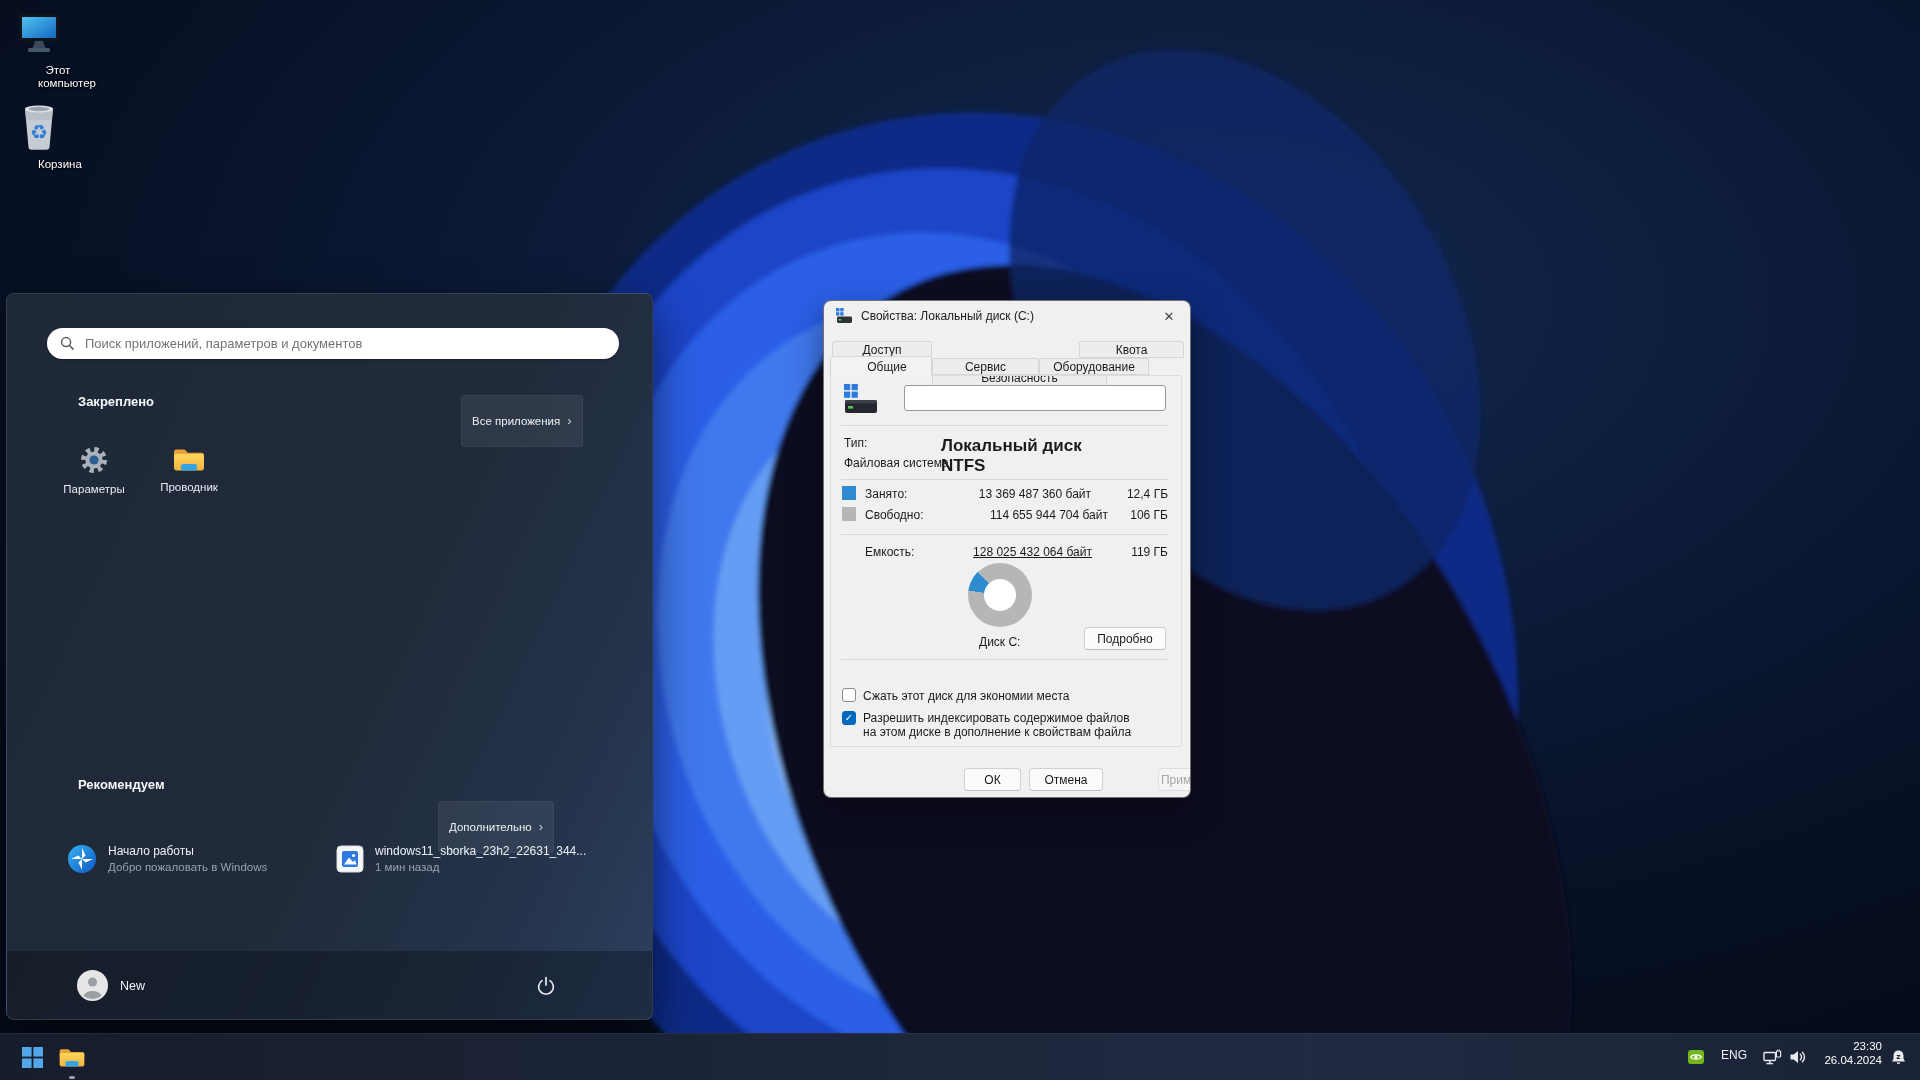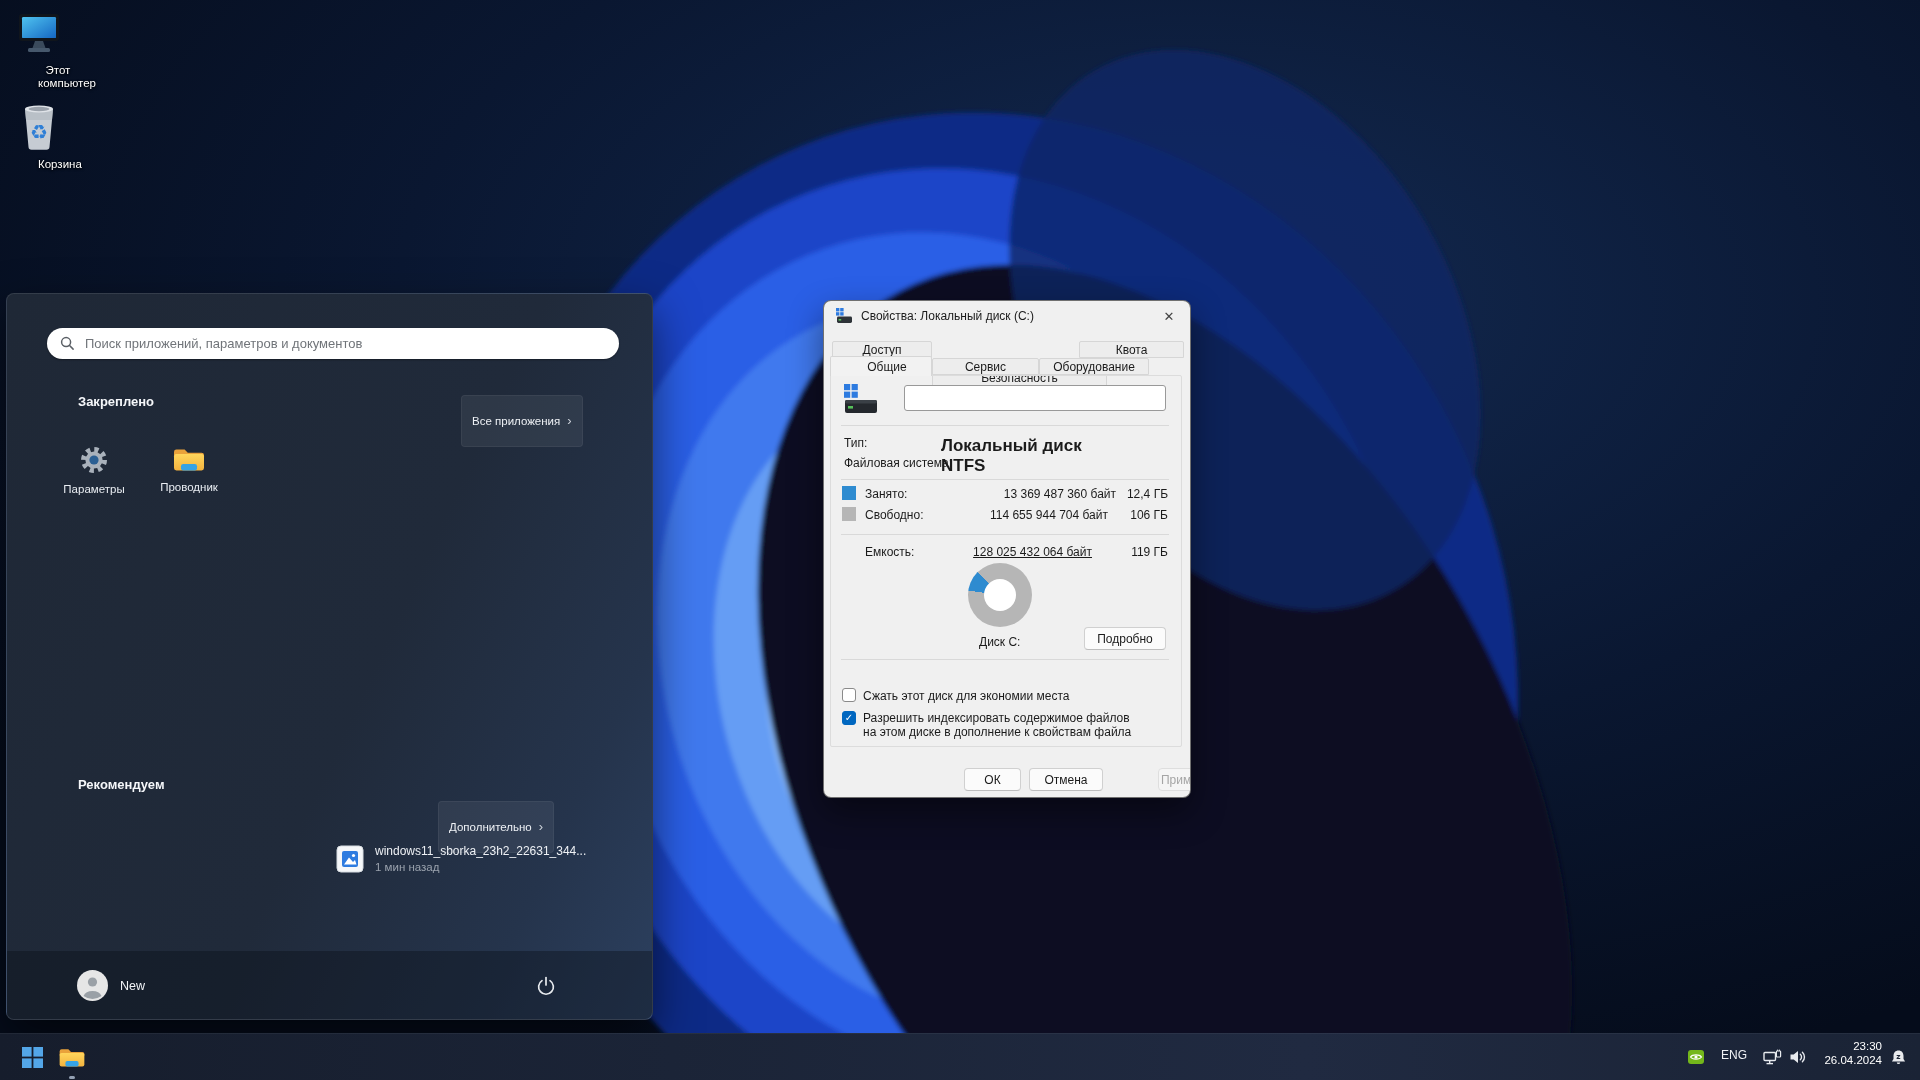--- a/index.html
+++ b/index.html
@@ -185,20 +185,36 @@
       <div class="plabel">Проводник</div>
     </div>
 
     <div class="sm-header" style="left:71px;top:483px;">Рекомендуем</div>
 
     <div class="sm-pillbtn" style="left:431px;top:507px;">
       <span>Дополнительно</span>
       <span class="chev">›</span>
     </div>
 
+    <div class="rec-item" style="left:60px;top:550px;">
+      <svg width="30" height="30" viewBox="0 0 30 30">
+        <defs>
+            <linearGradient id="gsg" x1="0" y1="0" x2="1" y2="1">
+          <stop offset="0" stop-color="#35b4f2"></stop>
+              <stop offset="1" stop-color="#0f55c4"></stop>
+            </linearGradient>
+          </defs>
+        <circle cx="15" cy="15" r="14" fill="url(#gsg)"></circle>
+        <path d="M15 4 L18.6 11.4 L15 15 Z M26 15 L18.6 18.6 L15 15 Z M15 26 L11.4 18.6 L15 15 Z M4 15 L11.4 11.4 L15 15 Z" fill="#fff"></path>
+      </svg>
+      <div>
+        <div class="rtitle">Начало работы</div>
+        <div class="rsub">Добро пожаловать в Windows</div>
+      </div>
+    </div>
 
     <div class="rec-item" style="left:329px;top:550px;">
       <svg width="28" height="28" viewBox="0 0 28 28">
         <rect x="1" y="1" width="26" height="26" rx="4" fill="#f5f7f9" stroke="#d7dce1"></rect>
         <rect x="6" y="6" width="16" height="16" rx="2" fill="#2d7be0"></rect>
         <circle cx="17.5" cy="10.5" r="1.6" fill="#fff"></circle>
         <path d="M8 19.5 L13 12.5 L17 17 L19 15 L20.5 19.5 Z" fill="#fff"></path>
       </svg>
       <div>
         <div class="rtitle">windows11_sborka_23h2_22631_344...</div>
@@ -275,21 +291,21 @@
 
     <div class="fldlabel" style="left:20px;top:135px;">Тип:</div>
     <div class="fldval" style="left:117px;top:135px;">Локальный диск</div>
     <div class="fldlabel" style="left:20px;top:155px;">Файловая система:</div>
     <div class="fldval" style="left:117px;top:155px;">NTFS</div>
 
     <div class="sep" style="left:17px;top:178px;width:328px;"></div>
 
     <div class="sq" style="left:18px;top:185px;background:#2e8bd0;"></div>
     <div class="fldlabel" style="left:41px;top:186px;">Занято:</div>
-    <div class="rnum" style="left:128px;top:186px;width:164px;">13 369 487 360 байт</div>
+    <div class="rnum" style="left:103px;top:186px;width:164px;">13 369 487 360 байт</div>
     <div class="rnum" style="left:290px;top:186px;width:54px;">12,4 ГБ</div>
 
     <div class="sq" style="left:18px;top:206px;background:#b6b6b6;"></div>
     <div class="fldlabel" style="left:41px;top:207px;">Свободно:</div>
     <div class="rnum" style="left:120px;top:207px;width:164px;">114 655 944 704 байт</div>
     <div class="rnum" style="left:290px;top:207px;width:54px;">106 ГБ</div>
 
     <div class="sep" style="left:17px;top:233px;width:328px;"></div>
 
     <div class="fldlabel" style="left:41px;top:244px;">Емкость:</div>

